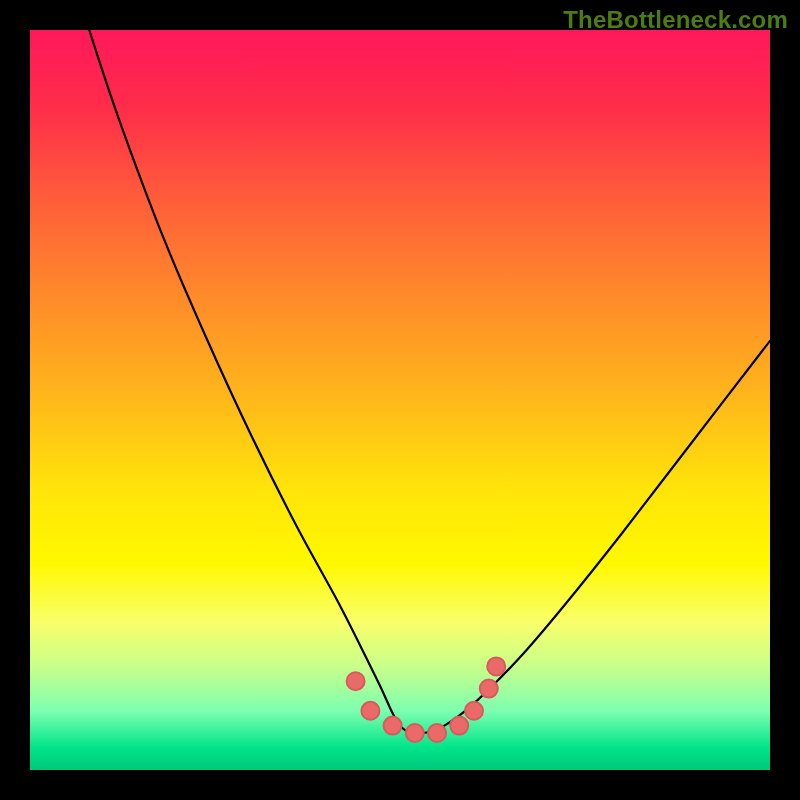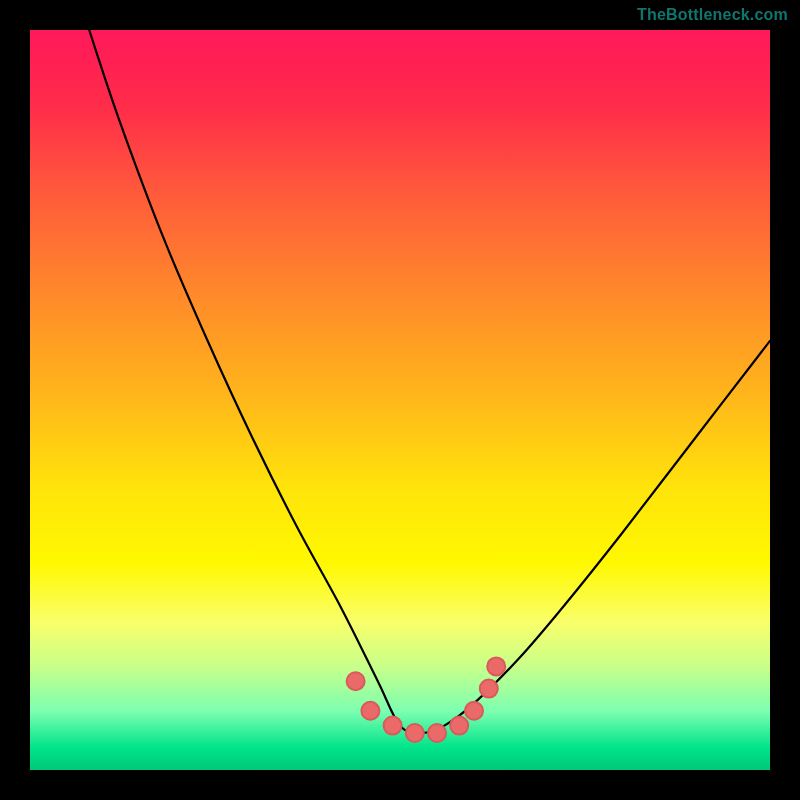--- a/index.html
+++ b/index.html
@@ -54,22 +54,22 @@
     left: 0;
     top: 0;
     width: 740px;
     height: 740px;
     pointer-events: none;
   }
   .watermark {
     position: absolute;
     top: 6px;
     right: 12px;
-    color: #0f766e;
-    font-size: 16px;
+    color: #4d7c0f;
+    font-size: 24px;
     font-weight: 600;
     letter-spacing: 0.2px;
     user-select: none;
   }
 </style>
 </head>
 <body>
 
 <div class="frame">
   <div class="watermark">TheBottleneck.com</div>

